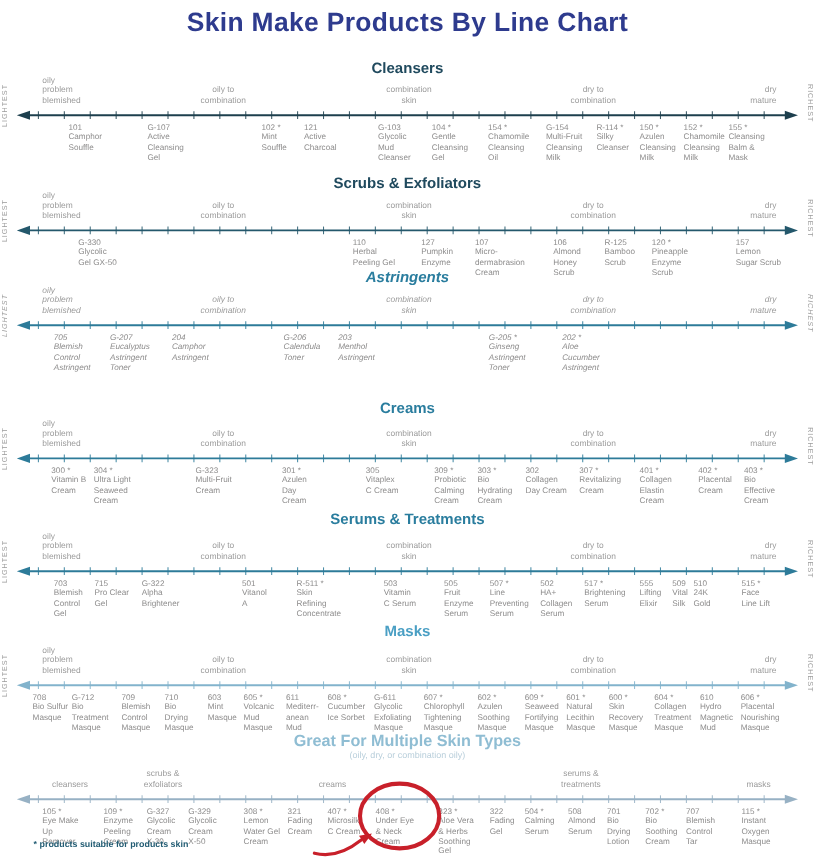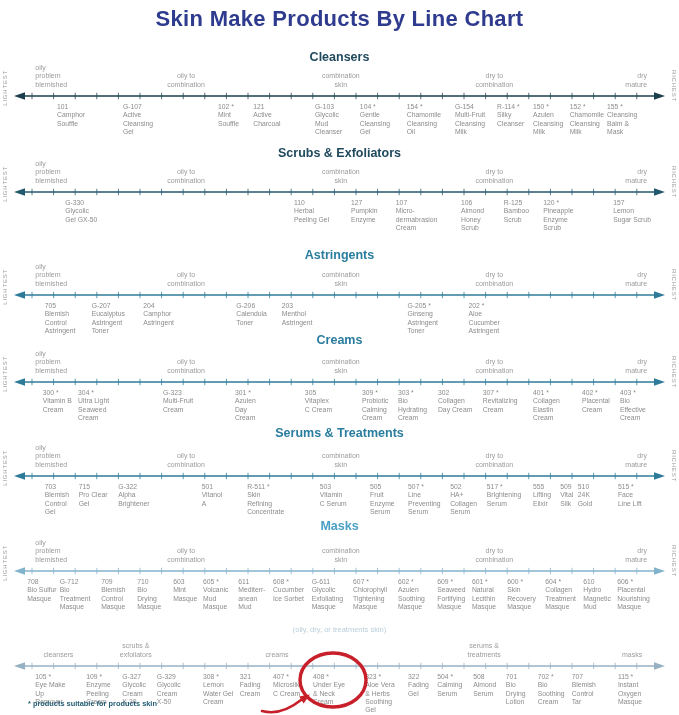--- a/index.html
+++ b/index.html
@@ -191,21 +191,21 @@
 Bamboo
 Scrub</div>
         <div class="product" style="left: 80%; top: 53px;">120 *
 Pineapple
 Enzyme
 Scrub</div>
         <div class="product" style="left: 90.3%; top: 53px;">157
 Lemon
 Sugar Scrub</div>
       </div>
-      <div class="section" style="top: 248px; height: 93px;">
+      <div class="section" style="top: 224px; height: 93px; font-style: italic;">
         <div class="sec-title" style="color: rgb(42, 125, 158);">Astringents</div>
         <div class="skin-label" style="bottom: 53px; left: 5.2%;">oily
 problem
 blemished</div>
         <div class="skin-label al-c" style="bottom: 53px; left: 27.4%;">oily to
 combination</div>
         <div class="skin-label al-c" style="bottom: 53px; left: 50.2%;">combination
 skin</div>
         <div class="skin-label al-c" style="bottom: 53px; left: 72.8%;">dry to
 combination</div>
@@ -571,21 +571,22 @@
         <div class="product" style="left: 85.9%; top: 59px;">610
 Hydro
 Magnetic
 Mud</div>
         <div class="product" style="left: 90.9%; top: 59px;">606 *
 Placental
 Nourishing
 Masque</div>
       </div>
       <div class="section" style="top: 610px; height: 105px;">
-        <div class="sec-sub" style="color: rgb(185, 207, 219);">(oily, dry, or treatments skin)</div>
+        <div class="sec-title" style="color: rgb(143, 189, 211); font-size: 13.5px;">Great For Multiple Skin Types</div>
+        <div class="sec-sub" style="color: rgb(185, 207, 219);">(oily, dry, or combination oily)</div>
         <div class="skin-label al-c" style="bottom: 56px; left: 8.6%;">cleansers</div>
         <div class="skin-label al-c" style="bottom: 56px; left: 20%;">scrubs &amp;
 exfoliators</div>
         <div class="skin-label al-c" style="bottom: 56px; left: 40.8%;">creams</div>
         <div class="skin-label al-c" style="bottom: 56px; left: 71.3%;">serums &amp;
 treatments</div>
         <div class="skin-label al-c" style="bottom: 56px; left: 93.1%;">masks</div>
         <svg class="lineband" viewBox="0 0 679 10" style="top: 51px;">
           <line x1="22" y1="5" x2="657" y2="5" stroke="#97b1c4" stroke-width="1.6"></line>
           <line x1="32" y1="1.8" x2="32" y2="8.2" stroke="#97b1c4" stroke-width="0.9" opacity="0.85"></line>

